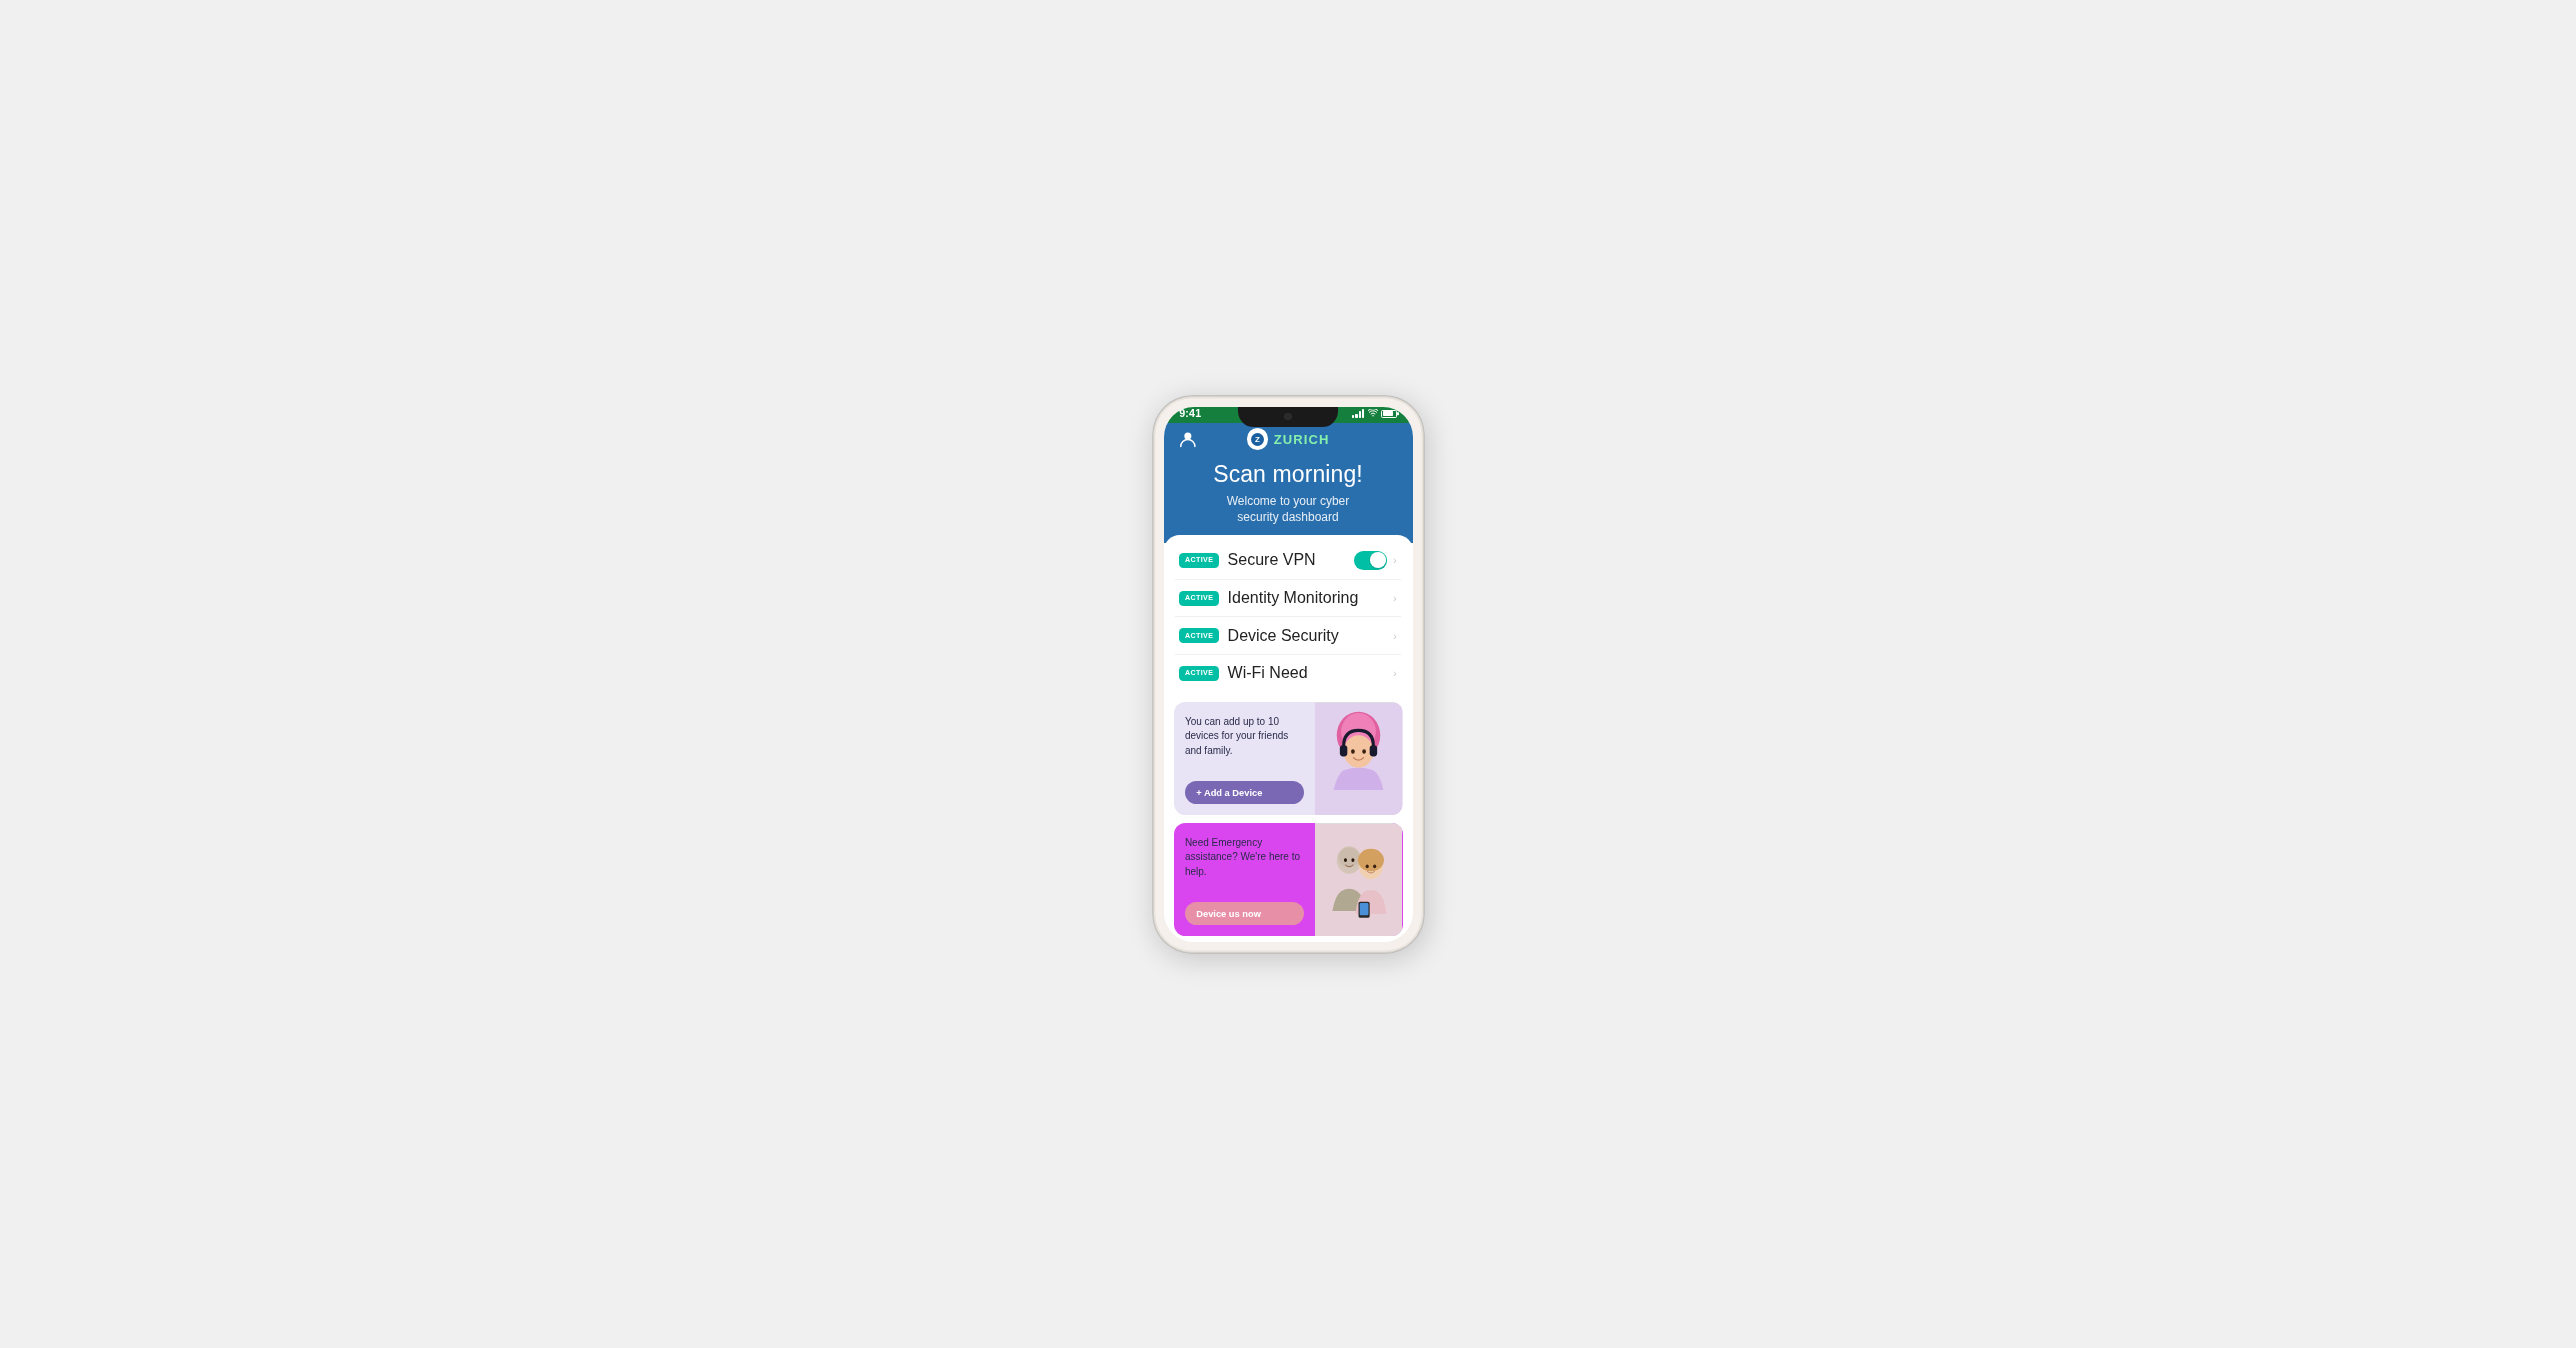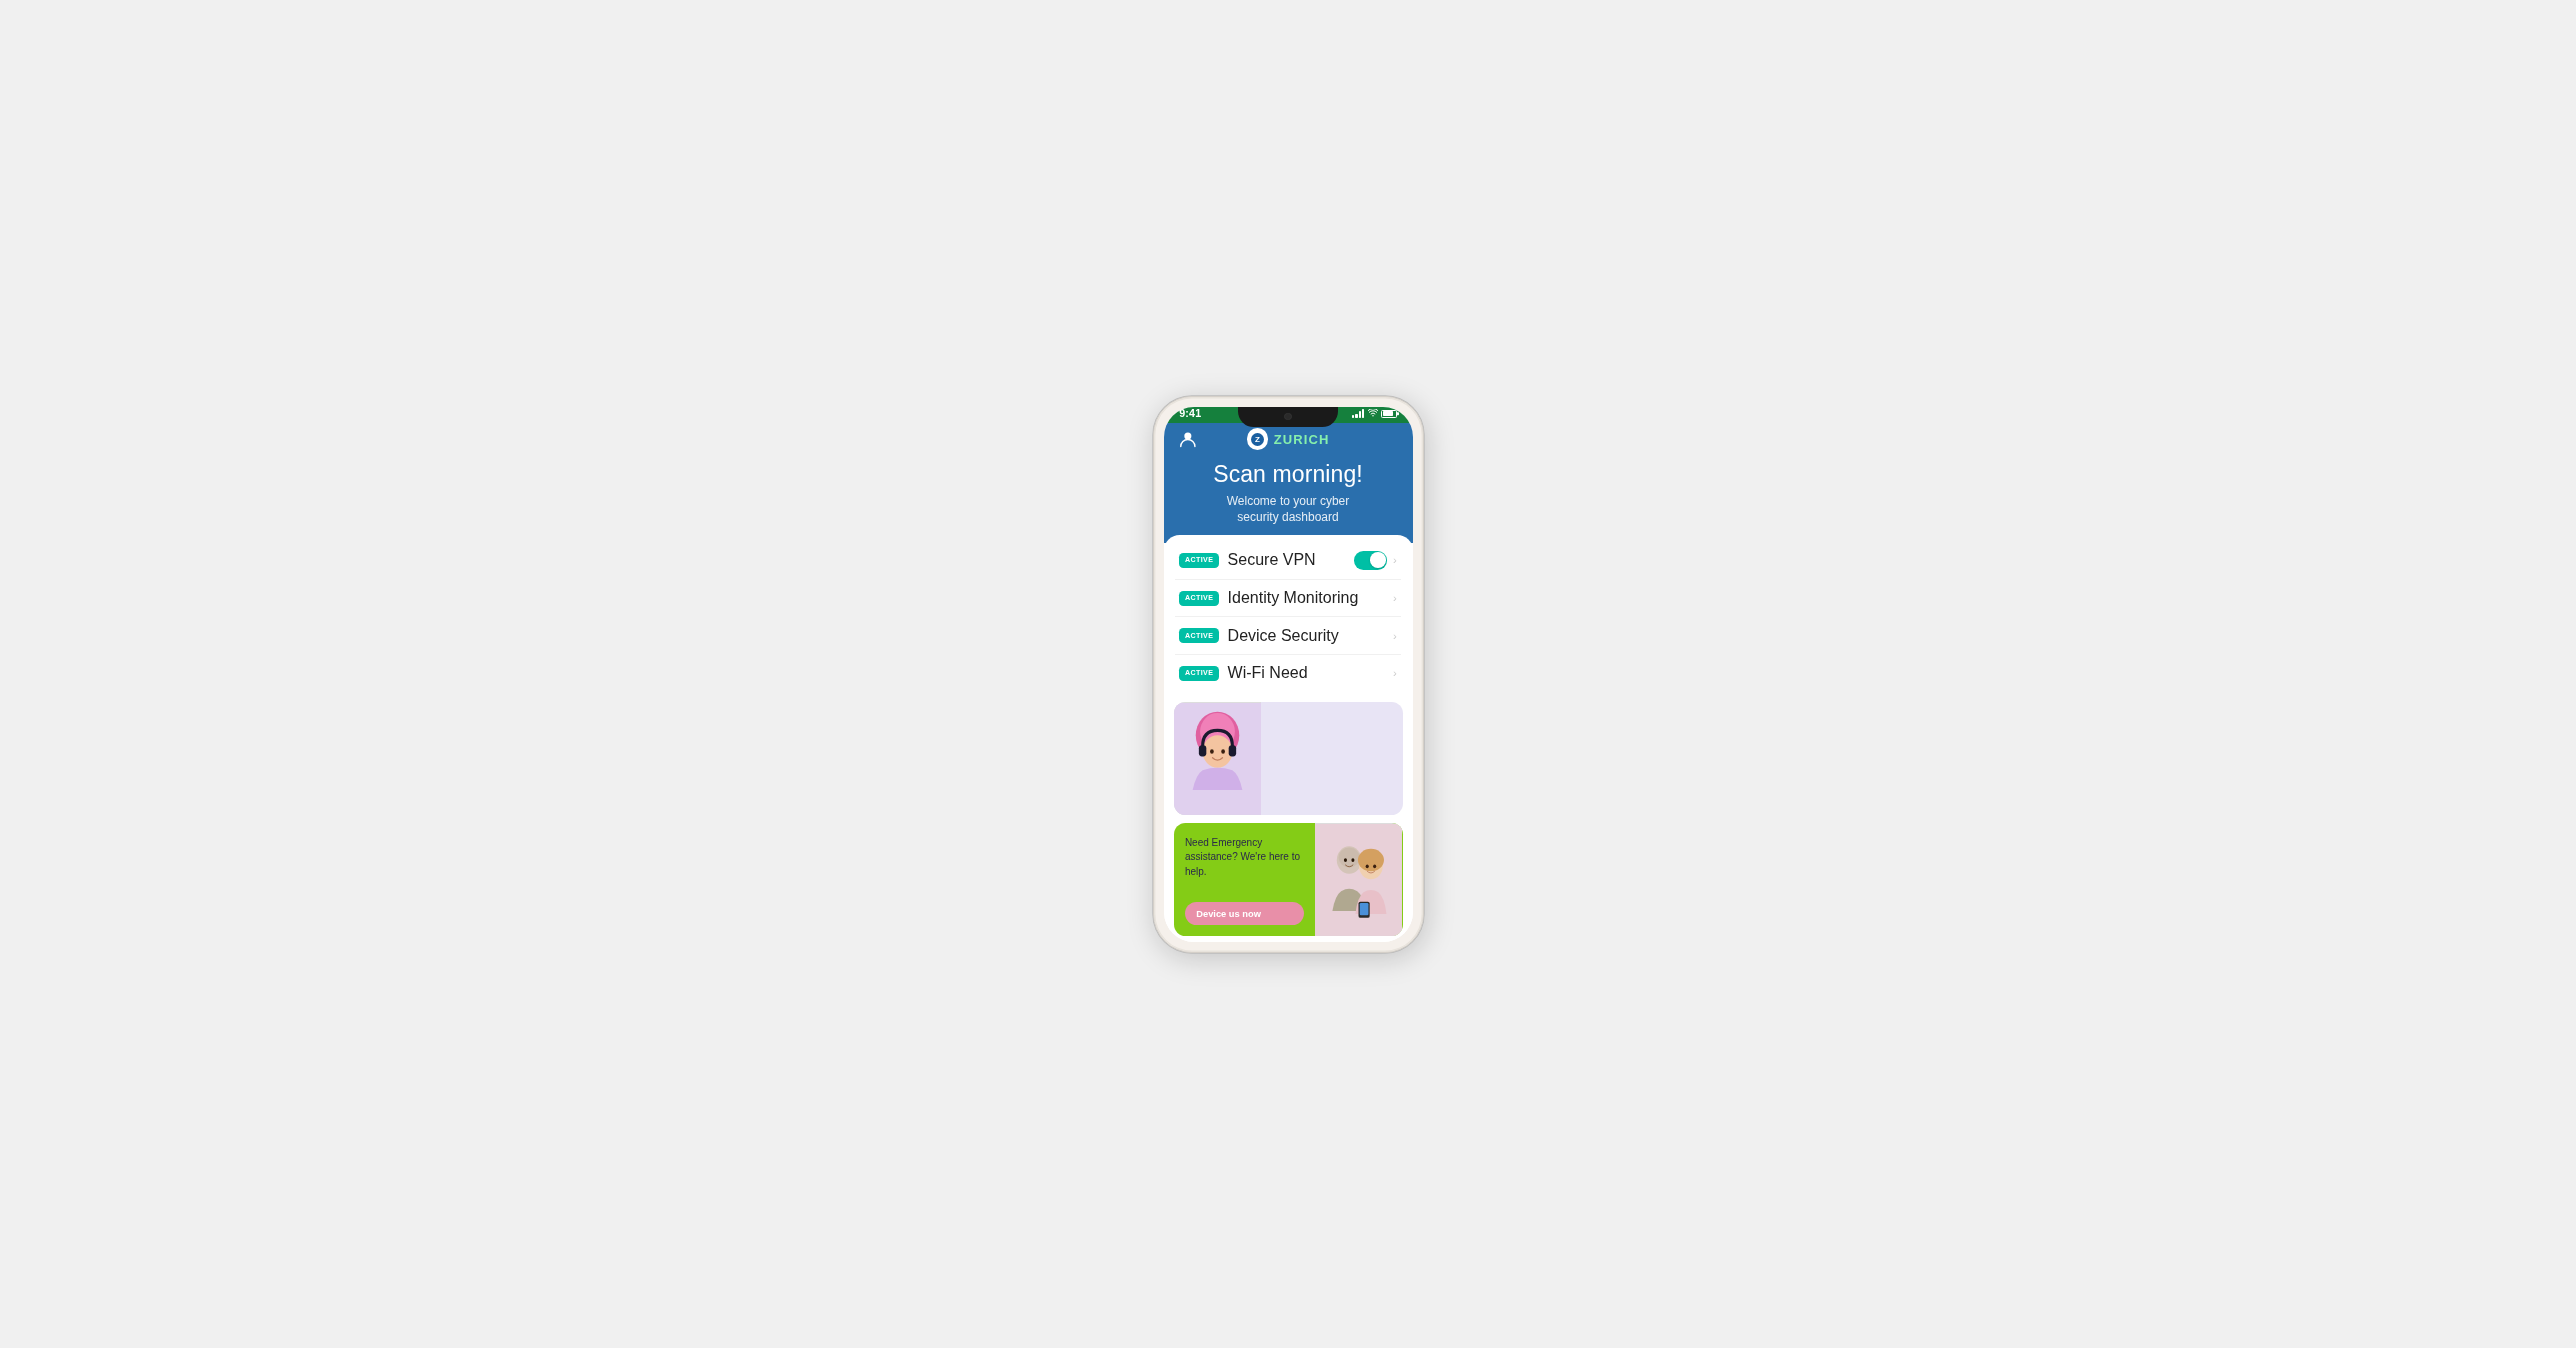--- a/index.html
+++ b/index.html
@@ -293,21 +293,21 @@
       min-height: 100px;
       display: flex;
       align-items: stretch;
     }
 
     .promo-card-devices {
       background: #e8e4f5;
     }
 
     .promo-card-emergency {
-      background: #84cc16;
+      background: #d946ef;
     }
 
     .promo-card-content {
       padding: 13px 11.4px 11.4px;
       flex: 1;
       display: flex;
       flex-direction: column;
       justify-content: space-between;
       max-width: 62%;
     }
@@ -485,20 +485,26 @@
             <div class="service-right">
               <span class="chevron">›</span>
             </div>
           </div>
 
         </div>
 
         <div class="promo-cards" style="padding: 0 10px 11.4px; background:#fff;">
 
           <div class="promo-card promo-card-devices">
+            <div class="promo-card-content">
+              <div class="promo-card-text">You can add up to 10 devices for your friends and family.</div>
+              <button class="promo-btn promo-btn-purple">
+                <span>+ Add a Device</span>
+              </button>
+            </div>
             <div class="promo-image">
               <svg class="svg-person-pink" viewBox="0 0 140 180" xmlns="http://www.w3.org/2000/svg">
                 <rect width="140" height="180" fill="#e0d0ee"></rect>
 
                 <ellipse cx="70" cy="52" rx="35" ry="38" fill="#e060a0"></ellipse>
                 <ellipse cx="70" cy="46" rx="28" ry="30" fill="#f080b8"></ellipse>
 
                 <ellipse cx="70" cy="78" rx="24" ry="26" fill="#f4c4a0"></ellipse>
 
                 <path d="M46 70 Q46 44 70 44 Q94 44 94 70" stroke="#1a1a2e" stroke-width="5" fill="none"></path>

